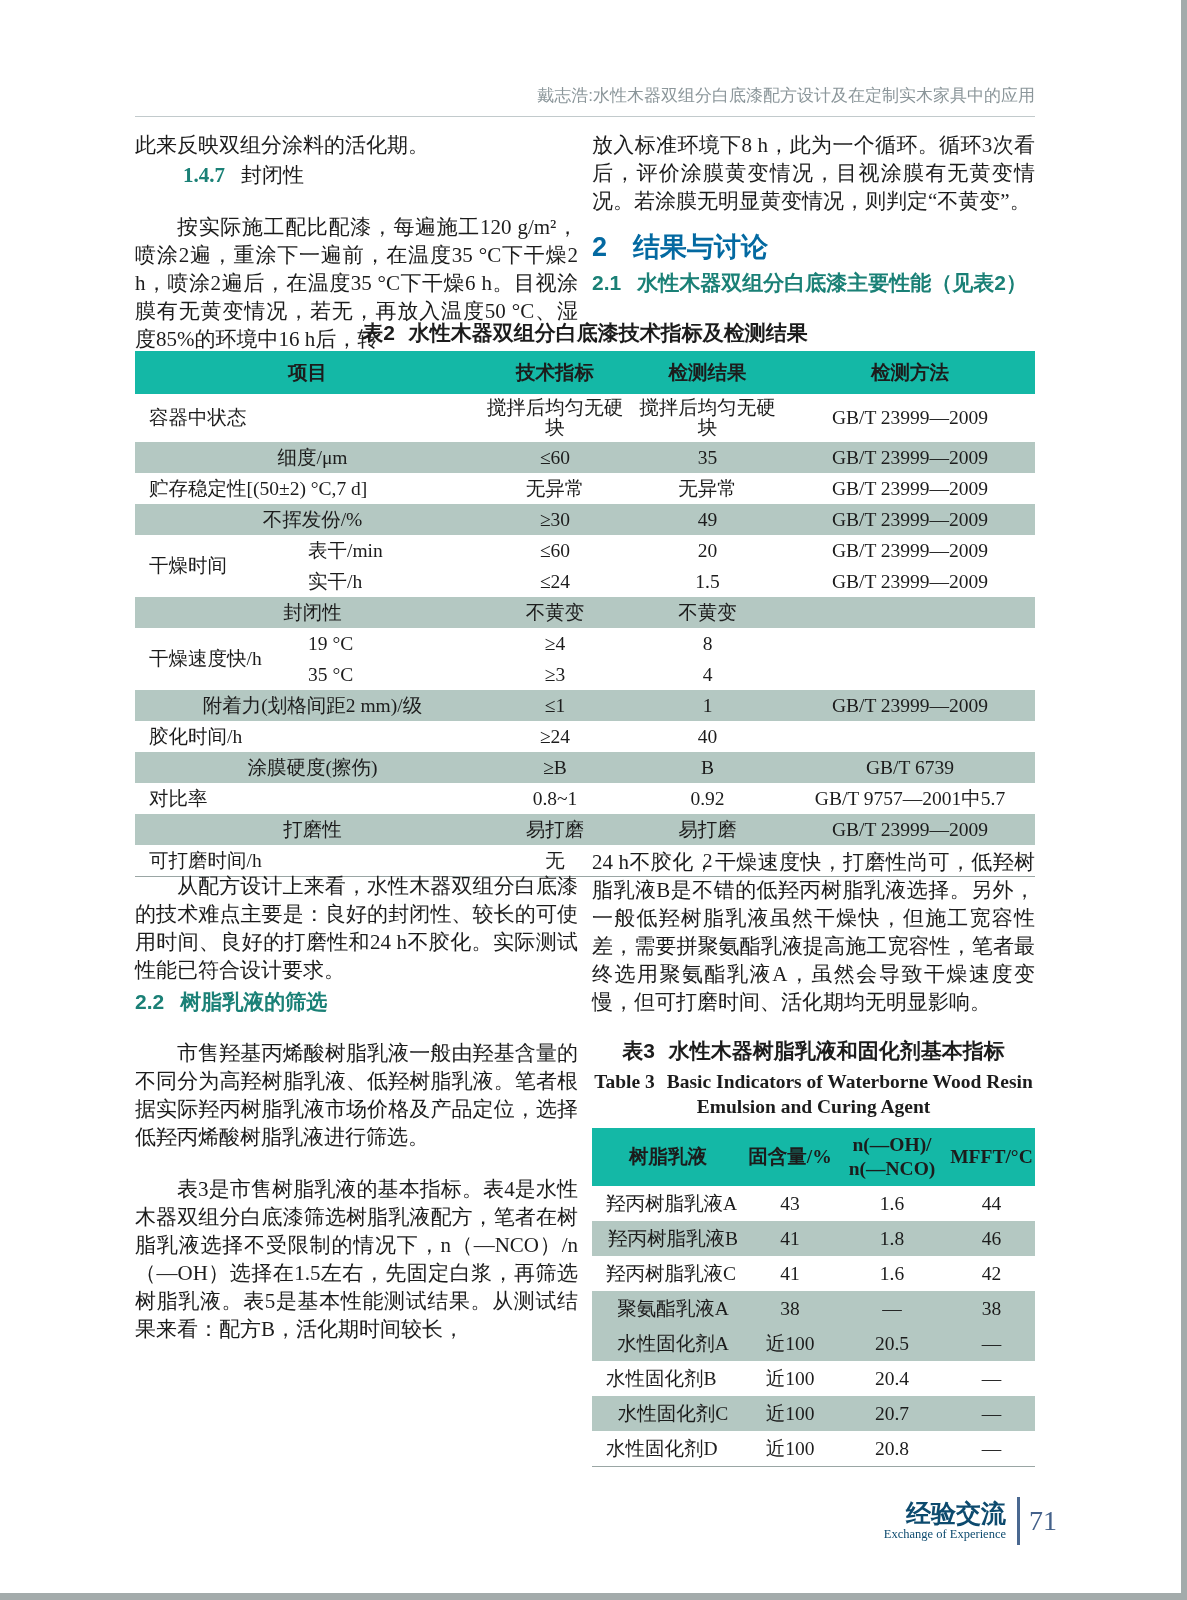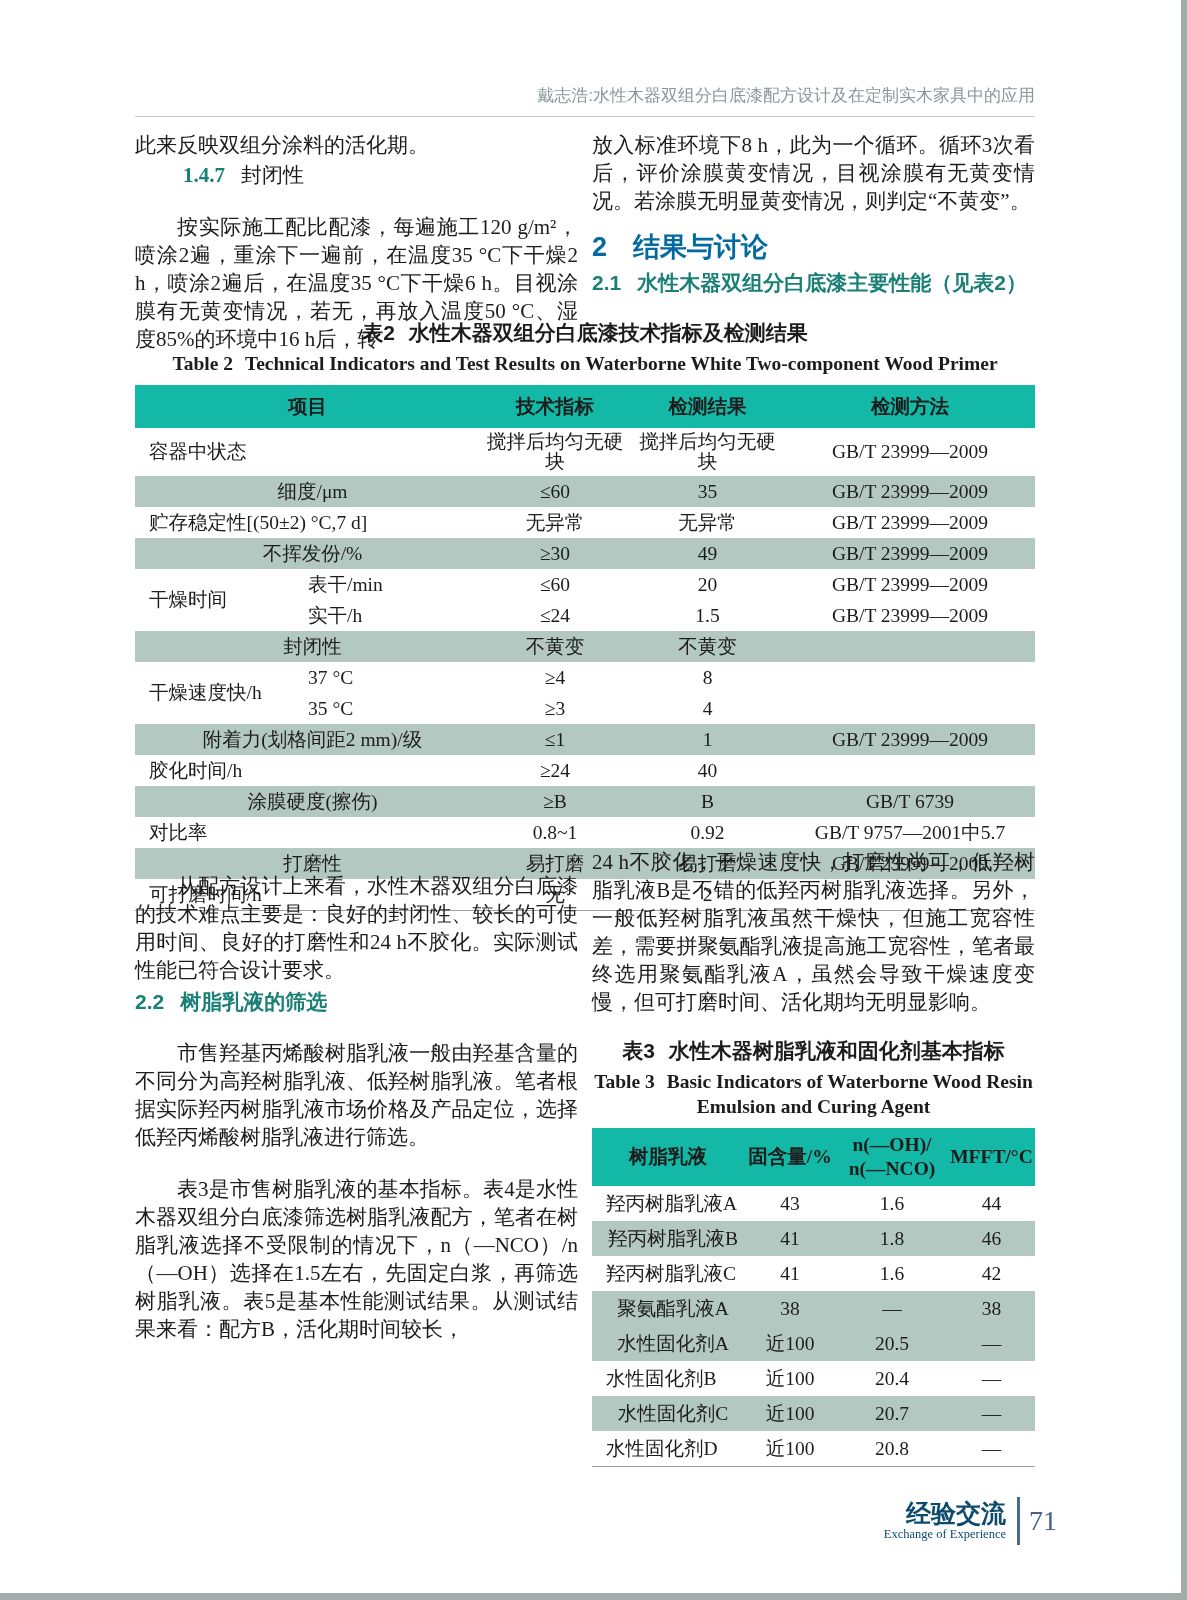--- a/index.html
+++ b/index.html
@@ -99,23 +99,20 @@
     </div>
     <div class="h-sub">
       <span class="h-num">2.1</span><span>水性木器双组分白底漆主要性能（见表2）</span>
     </div>
   </div>
 
   <div id="table2-block">
     <div class="cap-cn">
       <span class="cap-label">表2</span><span>水性木器双组分白底漆技术指标及检测结果</span>
     </div>
-    <div class="cap-en">
-      <span class="cap-label">Table 2</span><span>Technical Indicators and Test Results on Waterborne White Two-component Wood Primer</span>
-    </div>
     <table id="table2">
       <colgroup>
           <col style="width:165px">
           <col style="width:180px">
           <col style="width:150px">
           <col style="width:155px">
           <col style="width:250px">
         </colgroup>
       <thead>
         <tr>
@@ -164,21 +161,21 @@
             <td>GB/T 23999—2009</td>
           </tr>
         <tr class="shaded">
             <td colspan="2" class="itemcell">封闭性</td>
             <td>不黄变</td>
             <td>不黄变</td>
             <td></td>
           </tr>
         <tr>
             <td rowspan="2" class="itemcell">干燥速度快/h</td>
-            <td class="subcell">37 °C</td>
+            <td class="subcell">19 °C</td>
             <td>≥4</td>
             <td>8</td>
             <td></td>
           </tr>
         <tr>
             <td class="subcell">35 °C</td>
             <td>≥3</td>
             <td>4</td>
             <td></td>
           </tr>

